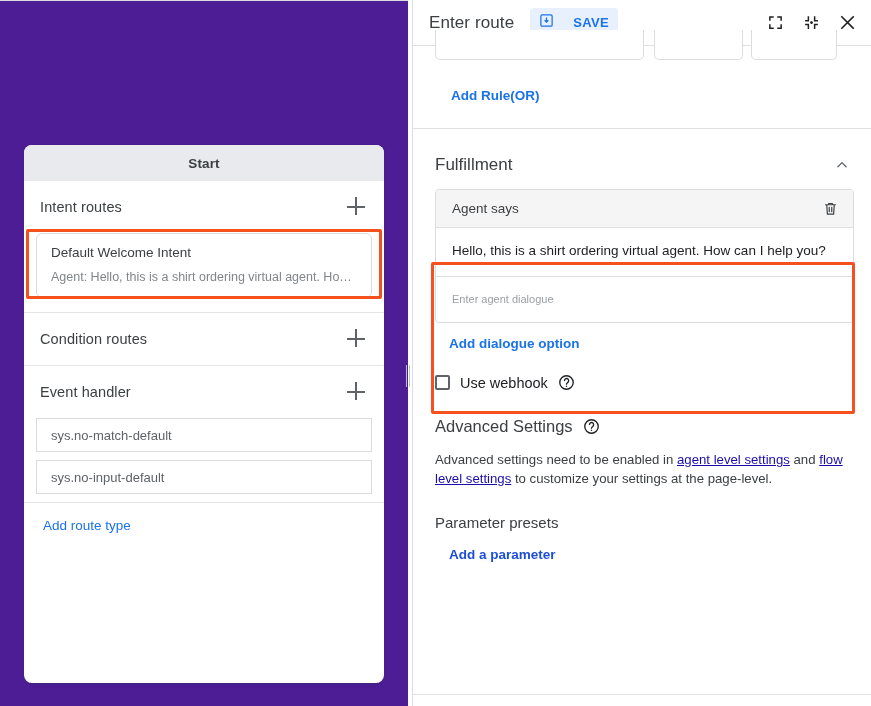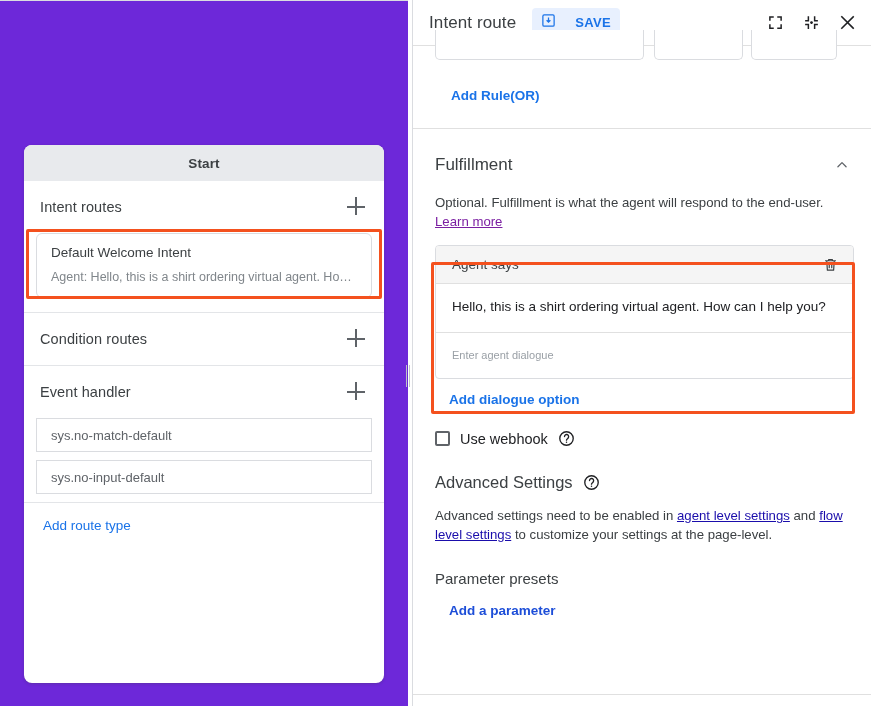--- a/index.html
+++ b/index.html
@@ -8,21 +8,21 @@
     font-family: "Liberation Sans", sans-serif;
     background: #ffffff;
     overflow: hidden;
   }
   #app { position: relative; width: 871px; height: 706px; }
 
   
   #left-canvas {
     position: absolute; left: 0; top: 0;
     width: 408px; height: 706px;
-    background: #6d28d9;
+    background: #4c1d95;
     border-top: 1px solid #dadce0;
   }
   #start-card {
     position: absolute; left: 24px; top: 144px;
     width: 360px; height: 538px;
     background: #ffffff;
     border-radius: 8px;
     box-shadow: 0 1px 2px rgba(60,64,67,0.18), 0 1px 3px 1px rgba(60,64,67,0.08);
     overflow: hidden;
   }
@@ -271,21 +271,21 @@
   <div id="splitter">
     <div id="splitter-grip">
       <span></span>
         <span></span>
     </div>
   </div>
 
   <div id="right-panel">
 
     <div id="panel-header">
-      <span id="panel-title">Intent route</span>
+      <span id="panel-title">Enter route</span>
 
       <div id="save-btn">
         <span>
           <svg width="15" height="15" viewBox="0 0 24 24" fill="none" stroke="#1a73e8" stroke-width="2">
             <rect x="3" y="3" width="18" height="18" rx="2"></rect>
             <path d="M12 7v7M9 11.5l3 3 3-3" stroke-width="2"></path>
           </svg>
         </span>
         <span id="save-label">SAVE</span>
       </div>
@@ -326,25 +326,20 @@
       
       <div id="fulfillment-head">
         <span id="fulfillment-title">Fulfillment</span>
         <span class="chevron-up">
           <svg width="14" height="14" viewBox="0 0 24 24" fill="none" stroke="#5f6368" stroke-width="2.2" stroke-linecap="round" stroke-linejoin="round">
             <path d="M5 15l7-7 7 7"></path>
           </svg>
         </span>
       </div>
 
-      <div id="ff-desc">
-        <span>Optional. Fulfillment is what the agent will respond to the end-user.</span>
-        <br>
-        <span class="link-purple">Learn more</span>
-      </div>
 
       <div id="agent-says-box">
         <div id="agent-says-head">
           <span id="agent-says-label">Agent says</span>
           <span id="trash-btn">
             <svg width="15" height="15" viewBox="0 0 24 24" fill="none" stroke="#3c4043" stroke-width="1.9" stroke-linecap="round" stroke-linejoin="round">
               <path d="M4 6h16M9 6V4h6v2M6 6l1 15h10l1-15"></path>
               <path d="M10 10v7M14 10v7"></path>
             </svg>
           </span>

